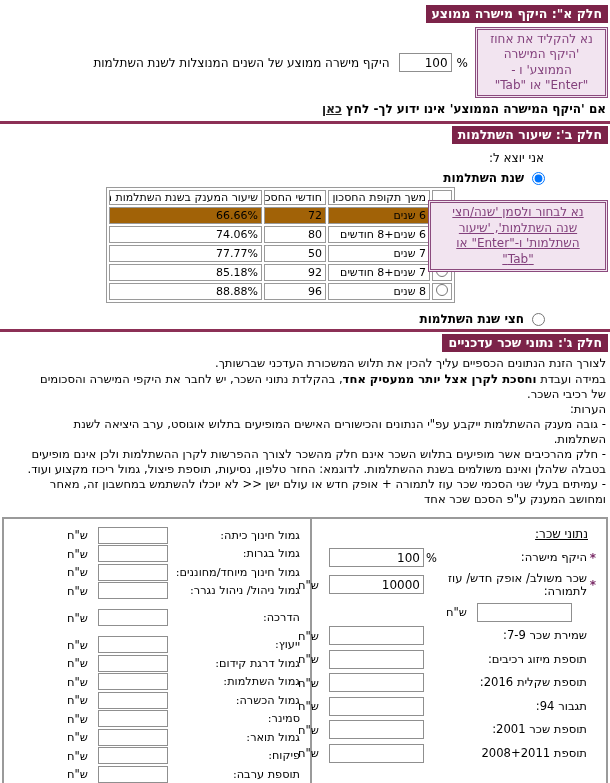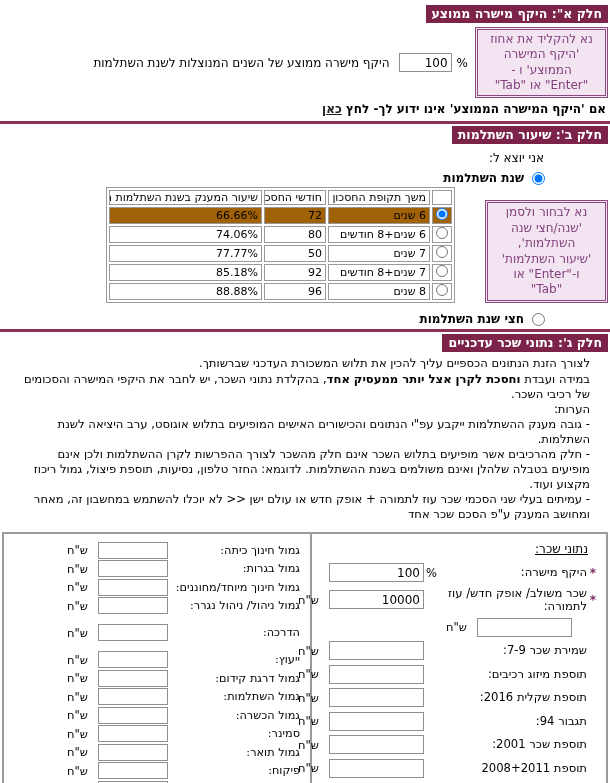--- a/index.html
+++ b/index.html
@@ -51,21 +51,21 @@
   .parta-label { margin-right: 9px; white-space: nowrap; }
   .help-line { text-align: right; font-weight: bold; padding: 4px 4px 2px; }
   .here-link { color: #222; text-decoration: underline; cursor: pointer; }
 
   
   .partb-intro { margin: 7px 66px 0 0; text-align: right; }
   .radio-line { margin: 4px 62px 2px 0; display: flex; align-items: flex-end; }
   .radio-line .rlabel { font-weight: bold; margin-right: 3px; }
   .radio-line.half { margin-top: 7px; }
   .partb-wrap { position: relative; margin-top: 2px; min-height: 104px; }
-  .note-b { position: absolute; right: 2px; top: 13px; width: 123px; }
+  .note-b { position: absolute; right: 2px; top: 13px; width: 180px; text-decoration: underline; }
   table.rates {
     margin-right: 155px;
     border-collapse: separate; border-spacing: 2px;
     border: 1px solid #9a9a9a;
     table-layout: fixed; width: 349px;
     background: #fff;
   }
   table.rates th, table.rates td {
     border: 1px solid #9a9a9a;
     padding: 0 3px;
@@ -73,21 +73,21 @@
     font-weight: normal;
     font-size: 11px;
     text-align: right;
     white-space: nowrap; overflow: hidden;
   }
   table.rates td.c-radio, table.rates th.c-radio { text-align: center; padding: 0; }
   table.rates input[type="radio"] { margin: 0; width: 12px; height: 12px; }
   tr.sel td { background: #a16207; }
 
   
-  .para { padding: 2px 20px 4px 6px; font-size: 11.6px; line-height: 1.3; text-align: right; margin-left: 16px; }
+  .para { padding: 2px 4px 4px 6px; font-size: 11.6px; line-height: 1.3; text-align: right; margin-left: 16px; }
   .form-outer { display: flex; align-items: stretch; border: 1px solid #9a9a9a; margin: 6px 2px 0; }
   .form-col { border: 1px solid #9a9a9a; padding: 6px 10px 8px; }
   .salary-col { width: 296px; flex: 0 0 auto; }
   .bonus-col { flex: 1 1 auto; }
   .col-title { text-decoration: underline; margin: 2px 8px 7px 0; }
   .field-row { display: flex; align-items: center; margin: 4.5px 0; }
   .req { color: #7b2d68; font-weight: bold; width: 9px; flex: 0 0 auto; }
   .flabel { width: 148px; text-align: right; flex: 0 0 auto; line-height: 1.15; font-size: 11.6px; }
   .unit-pre { width: 15px; text-align: center; flex: 0 0 auto; font-size: 11.5px; }
   .field-inp { width: 95px; margin-left: 10px; flex: 0 0 auto; }

